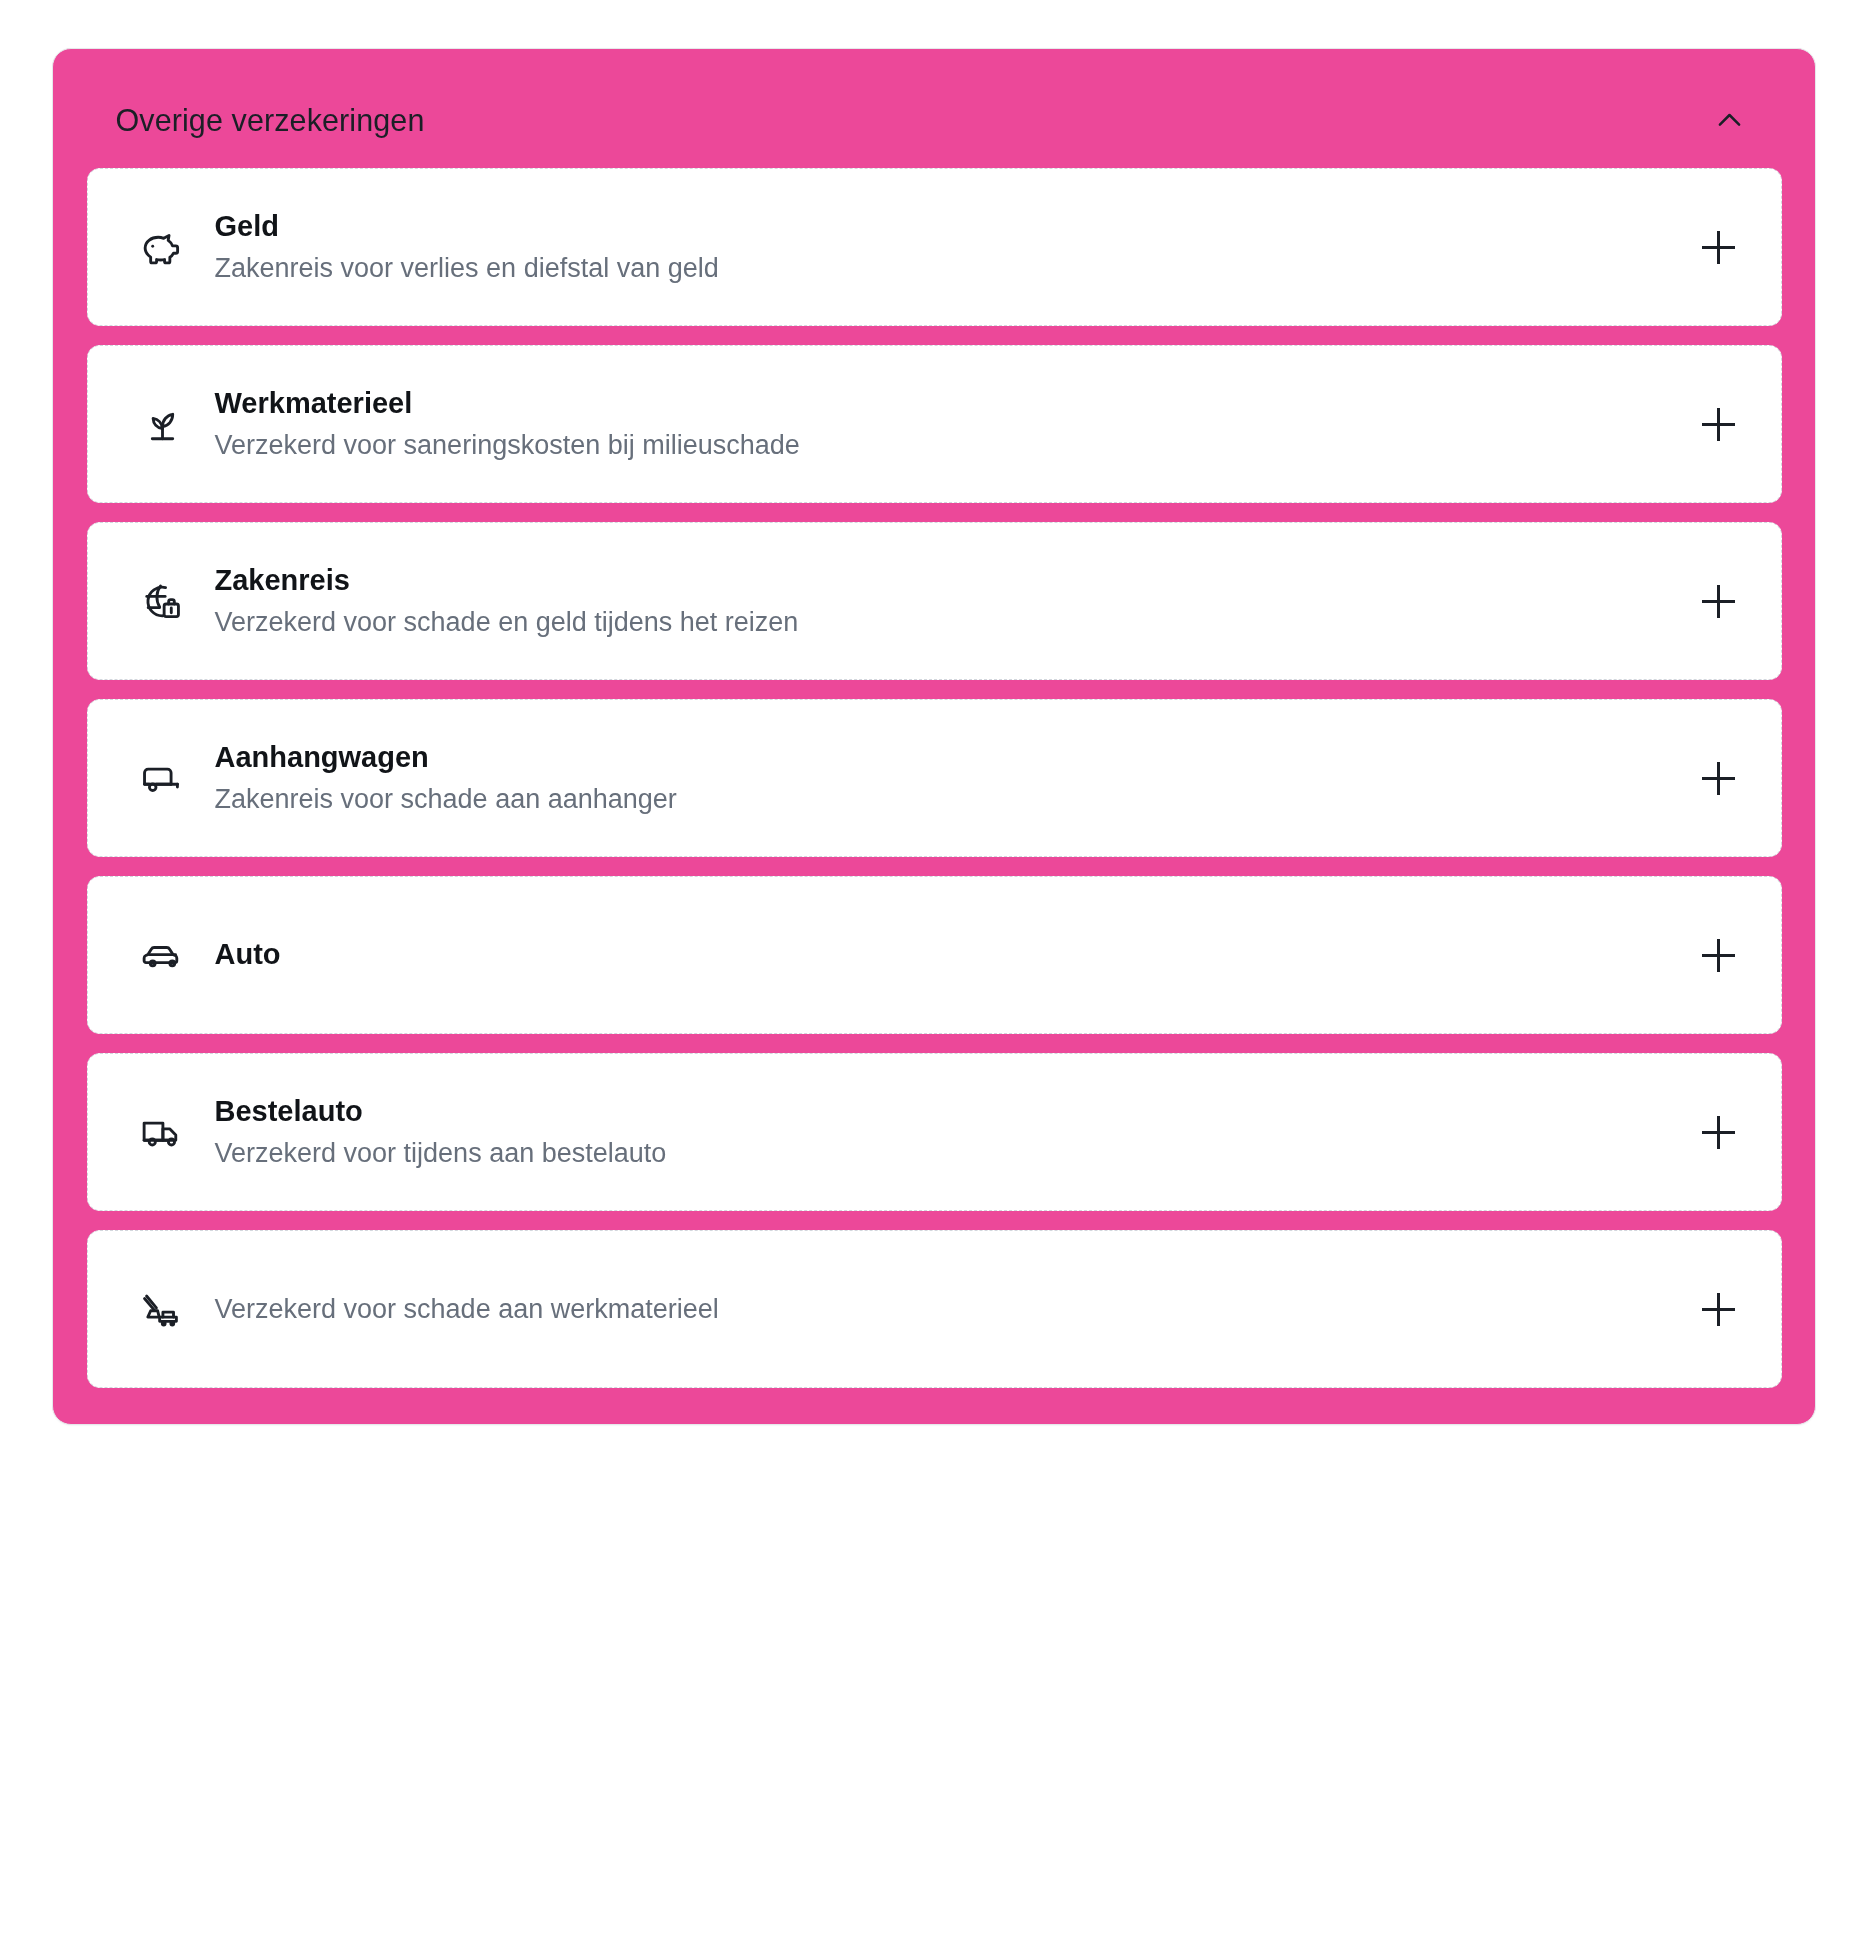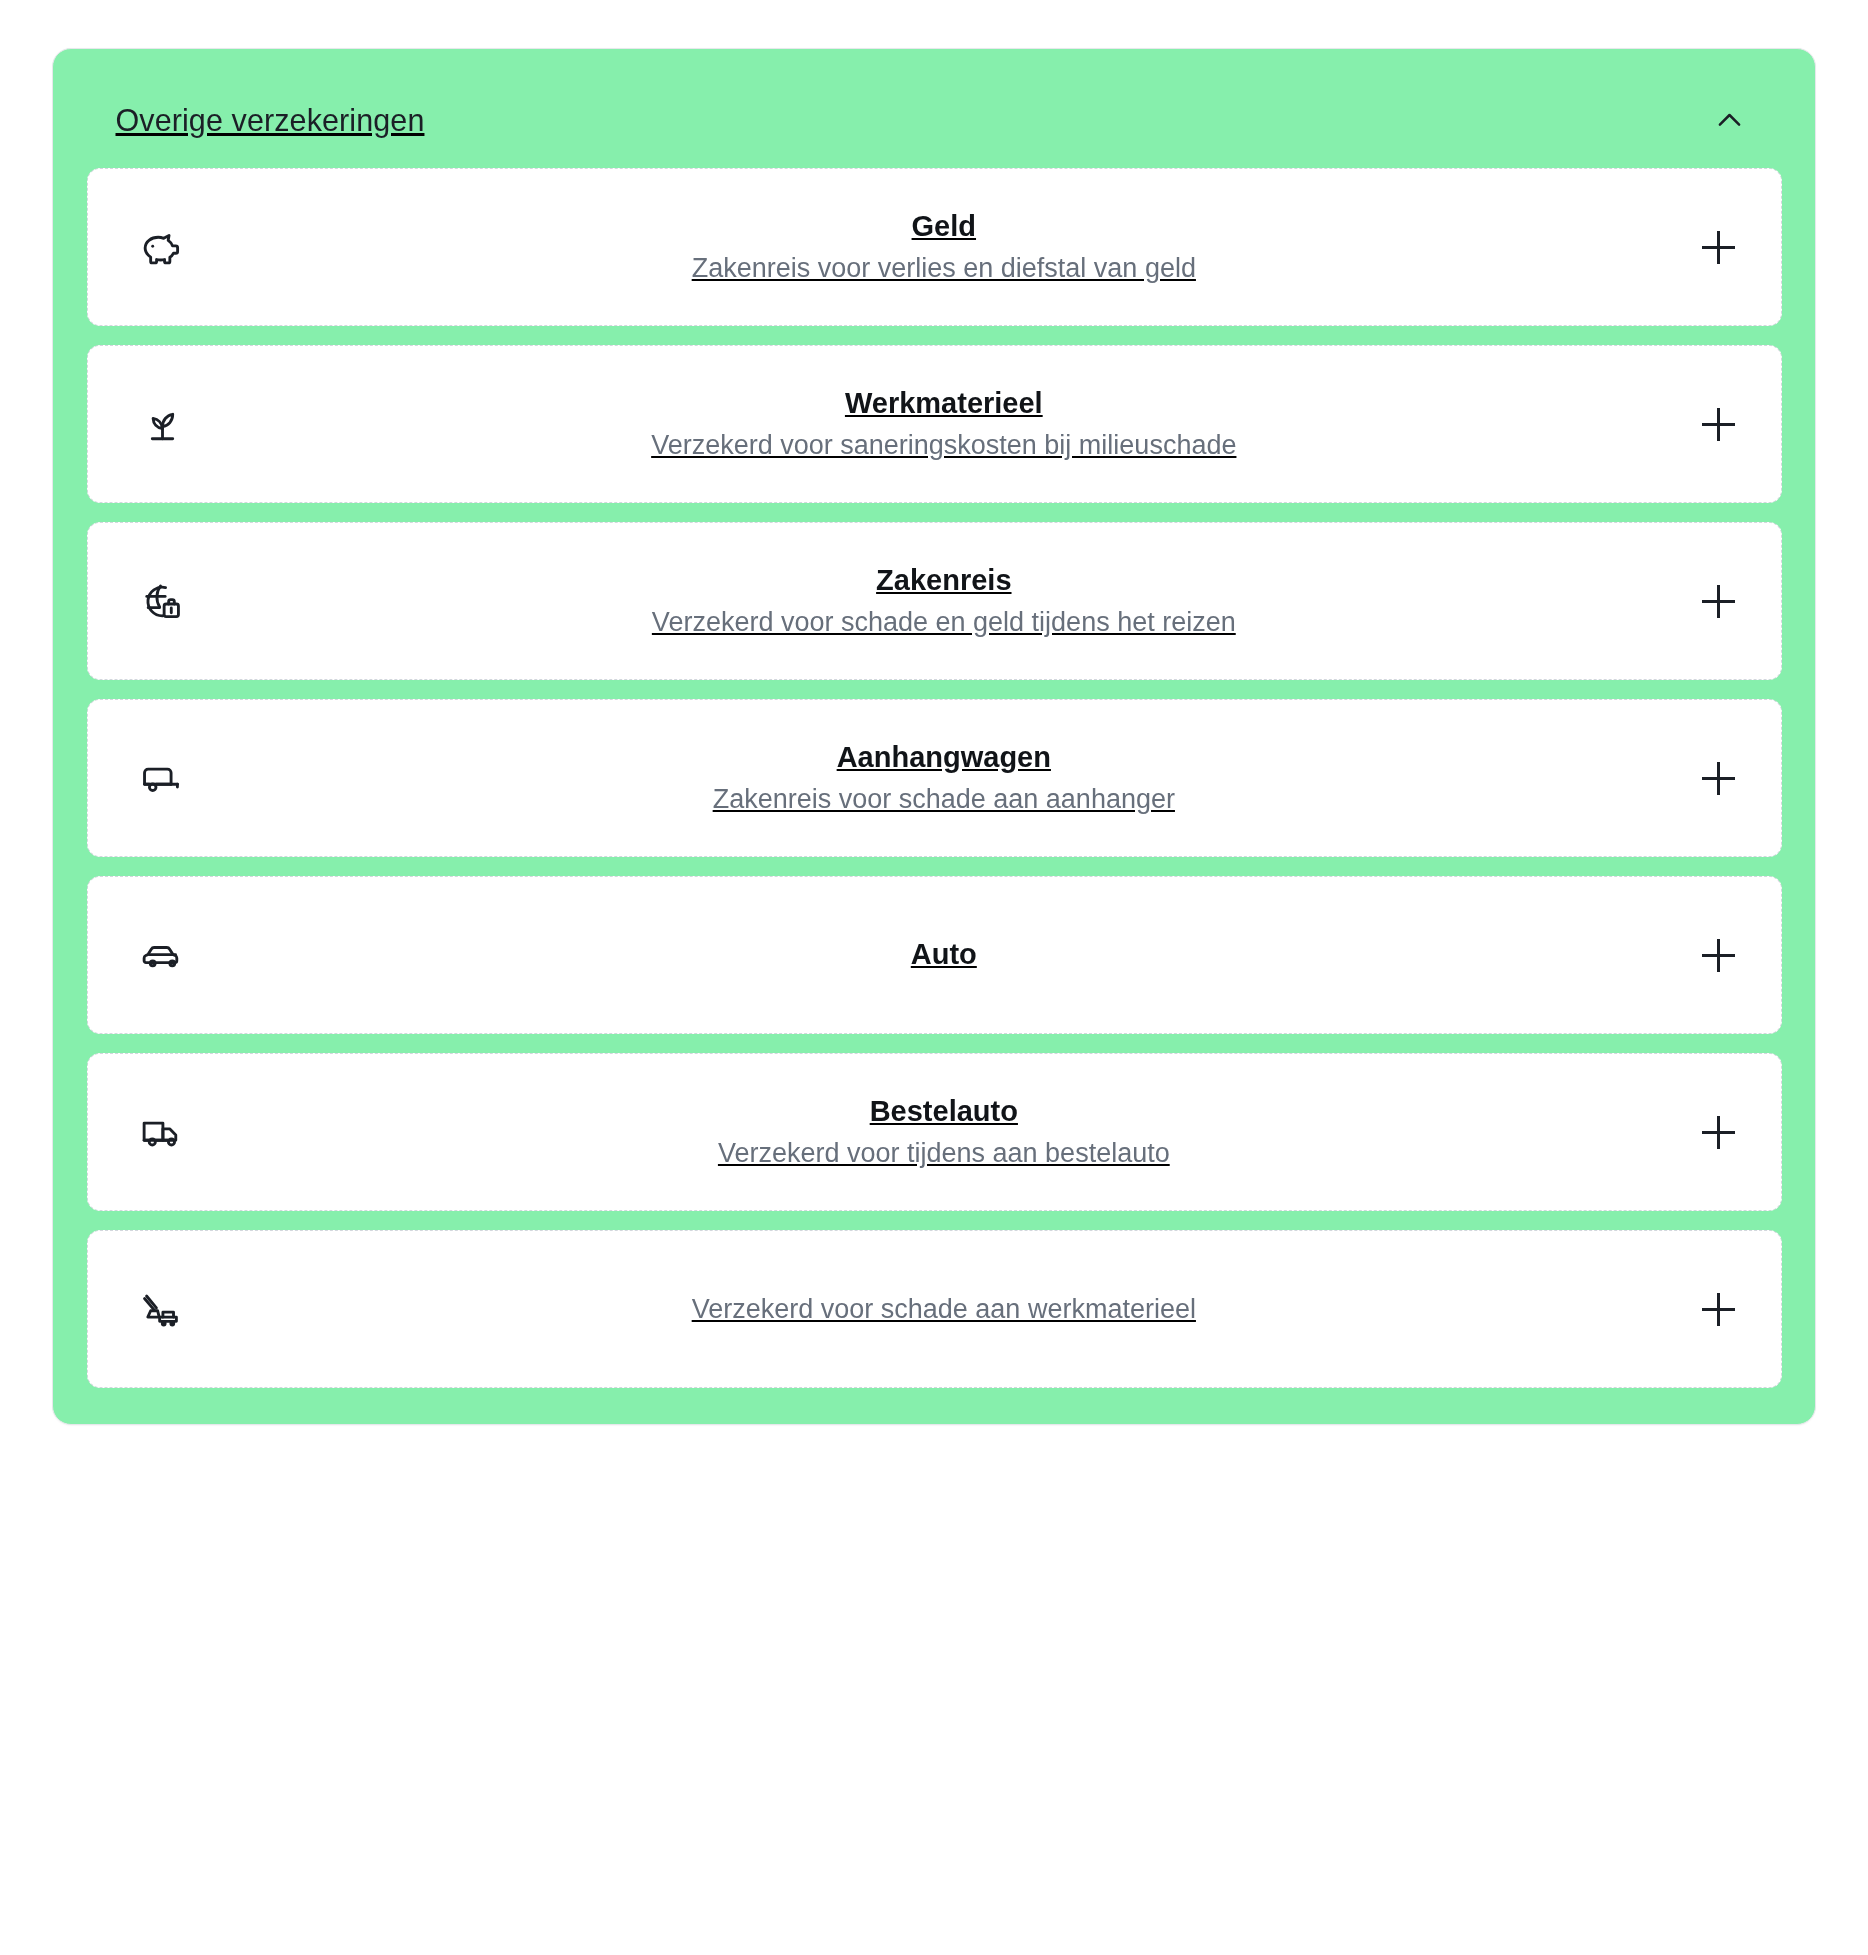--- a/index.html
+++ b/index.html
@@ -15,24 +15,23 @@
     overflow: hidden;
   }
 
   .page {
     padding: 48px 52px;
   }
 
   .card {
     border: 1.5px solid #e6e8eb;
     border-radius: 19px;
-    background: #86efac;
+    background: #ec4899;
     padding: 29px 32px 36px 32px;
     box-shadow: 0 0.7px 1.5px rgba(16,24,40,0.04);
-    text-decoration: underline;
   }
 
   .card-header {
     display: flex;
     align-items: center;
     justify-content: space-between;
     padding: 19px 30.5px 25px 30.5px;
   }
 
   .card-title {
@@ -63,21 +62,20 @@
 
   .row {
     border: 1.5px dashed #d3d7dd;
     border-radius: 13px;
     min-height: 158px;
     display: flex;
     align-items: center;
     padding: 0 35px 0 41px;
     background: #ffffff;
     cursor: pointer;
-    text-align: center;
   }
 
   .row-icon {
     width: 67px;
     min-width: 67px;
     height: 67px;
     display: flex;
     align-items: center;
     justify-content: center;
     color: #1b1f26;

